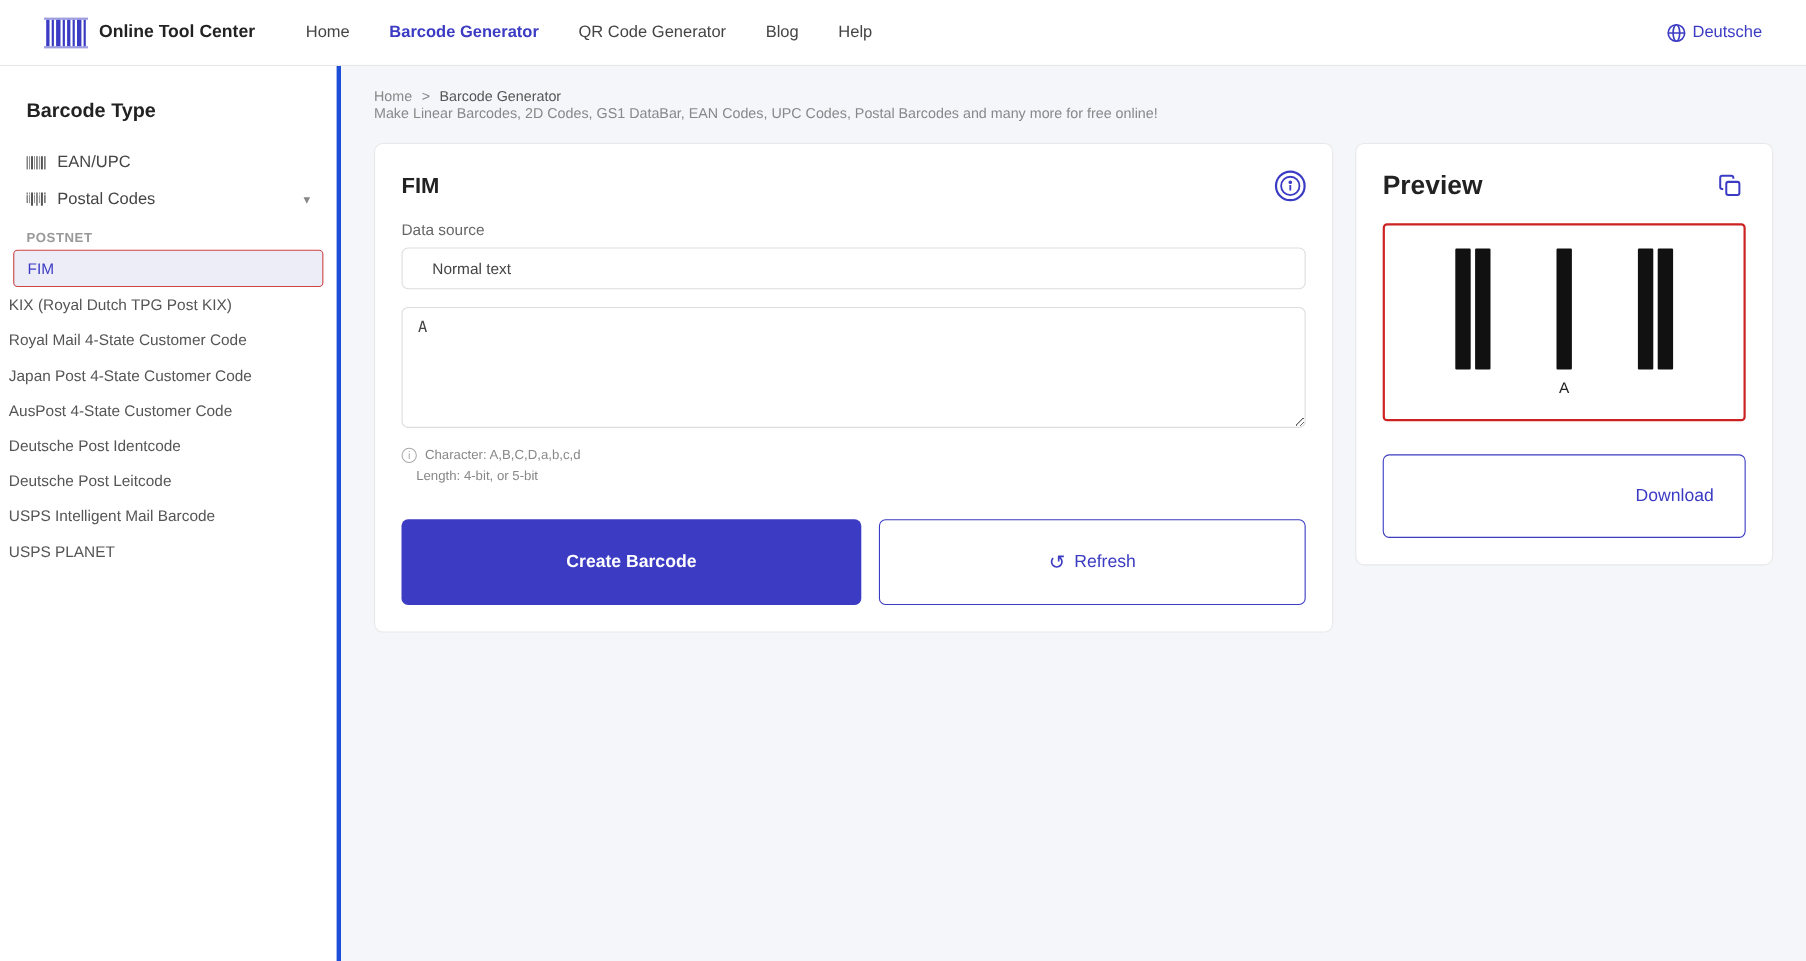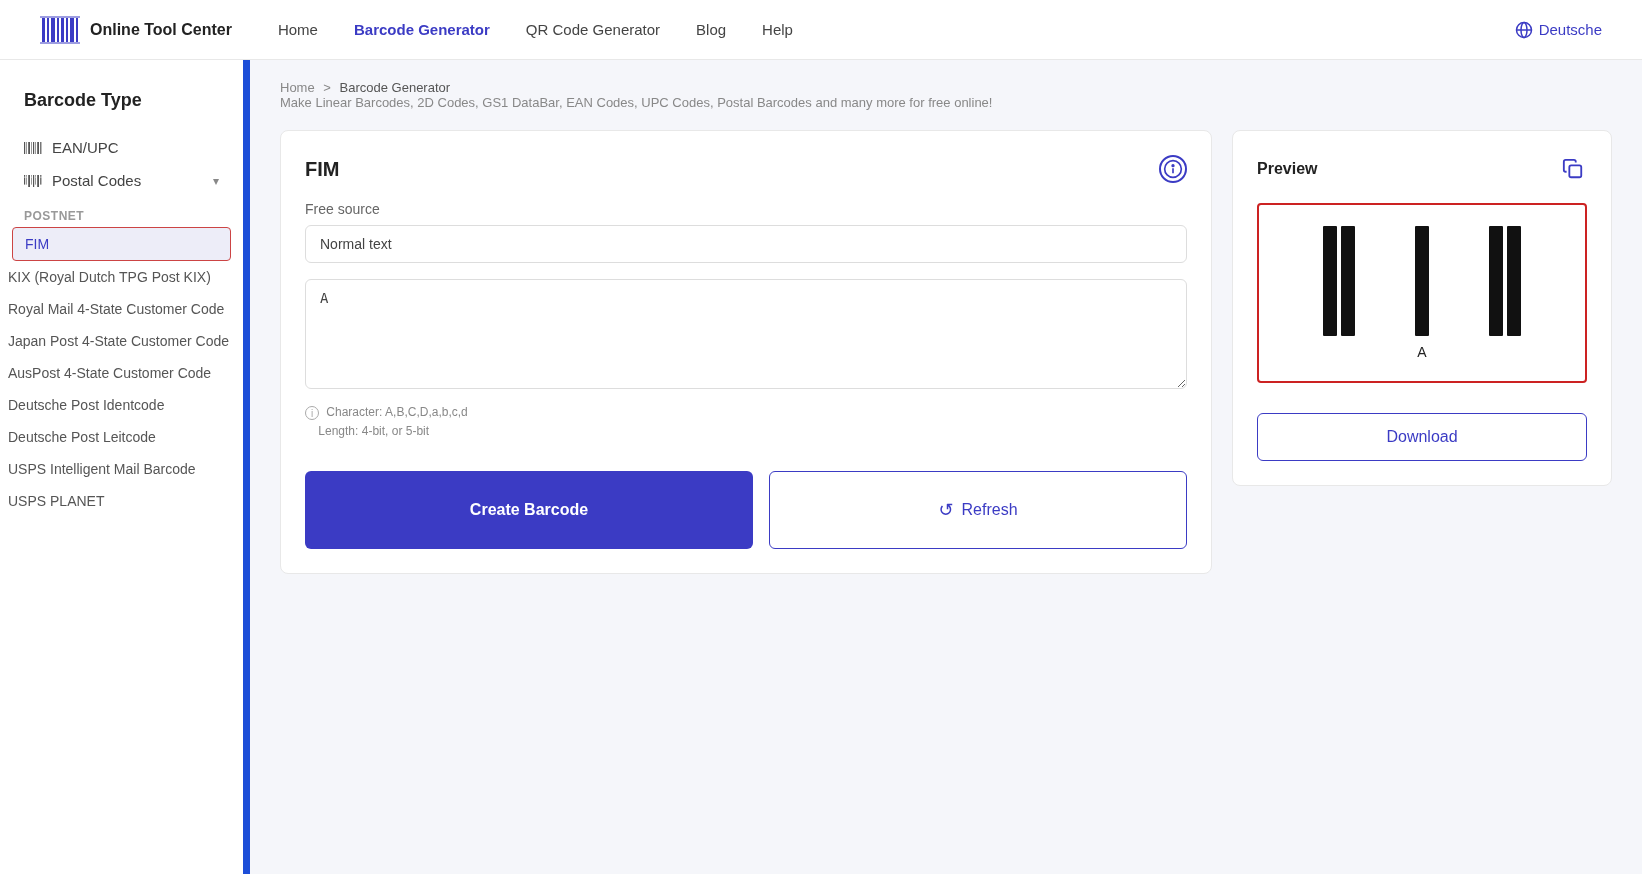--- a/index.html
+++ b/index.html
@@ -57,23 +57,23 @@
     }
 
     
     .main-layout {
       display: flex;
       min-height: calc(100vh - 60px);
     }
 
     
     .sidebar {
-      width: 250px;
-      background: #fff;
-      border-right: 7px solid #1d4ed8;
+      width: 310px;
+      background: #fff;
+      border-right: 4px solid #1d4ed8;
       padding: 30px 0;
       flex-shrink: 0;
     }
     .sidebar-title {
       font-size: 18px;
       font-weight: 700;
       color: #222;
       padding: 0 24px 20px;
     }
     .sidebar-section {
@@ -180,21 +180,21 @@
       font-size: 12px;
       cursor: pointer;
     }
     .form-label {
       font-size: 14px;
       color: #666;
       margin-bottom: 8px;
     }
     .form-select {
       width: 100%;
-      padding: 10px 14px;
+      padding: 10px 27px;
       border: 1px solid #ddd;
       border-radius: 6px;
       font-size: 14px;
       color: #444;
       background: #fff;
       margin-bottom: 16px;
       appearance: none;
       cursor: pointer;
     }
     .form-textarea {
@@ -269,21 +269,21 @@
       border: 1px solid #e8e8e8;
       flex-shrink: 0;
     }
     .preview-header {
       display: flex;
       align-items: center;
       justify-content: space-between;
       margin-bottom: 20px;
     }
     .preview-title {
-      font-size: 16px;
+      font-size: 24px;
       font-weight: 700;
       color: #222;
     }
     .preview-copy-icon {
       width: 28px;
       height: 28px;
       color: #3b3bc4;
       cursor: pointer;
       display: flex;
       align-items: center;
@@ -306,29 +306,30 @@
     .bar-tall { width: 14px; height: 110px; }
     .barcode-label {
       text-align: center;
       font-size: 14px;
       color: #222;
       margin-top: 6px;
     }
 
     .btn-download {
       width: 100%;
-      padding: 14px;
+      padding: 28px;
       background: #fff;
       color: #3b3bc4;
       font-size: 16px;
       font-weight: 500;
       border: 1.5px solid #3b3bc4;
       border-radius: 6px;
       cursor: pointer;
       margin-top: 10px;
+      text-align: right;
     }
 
     
     .fim-barcode {
       display: flex;
       flex-direction: column;
       align-items: center;
     }
     .fim-bars {
       display: flex;
@@ -463,21 +464,21 @@
           <span class="form-title">FIM</span>
           <div class="form-info-icon">
             <svg width="20" height="20" viewBox="0 0 24 24" fill="none" stroke="#3b3bc4" stroke-width="2">
               <circle cx="12" cy="12" r="10"></circle>
               <circle cx="12" cy="8" r="1" fill="#3b3bc4"></circle>
               <line x1="12" y1="11" x2="12" y2="17"></line>
             </svg>
           </div>
         </div>
 
-        <div class="form-label">Free source</div>
+        <div class="form-label">Data source</div>
         <select class="form-select">
           <option>Normal text</option>
         </select>
 
         <textarea class="form-textarea" style="">A</textarea>
 
         <div class="form-hint">
           <span class="info-circle">i</span>
           <span>Character: A,B,C,D,a,b,c,d</span><br>
           &nbsp;&nbsp;&nbsp;&nbsp;<span>Length: 4-bit, or 5-bit</span>

